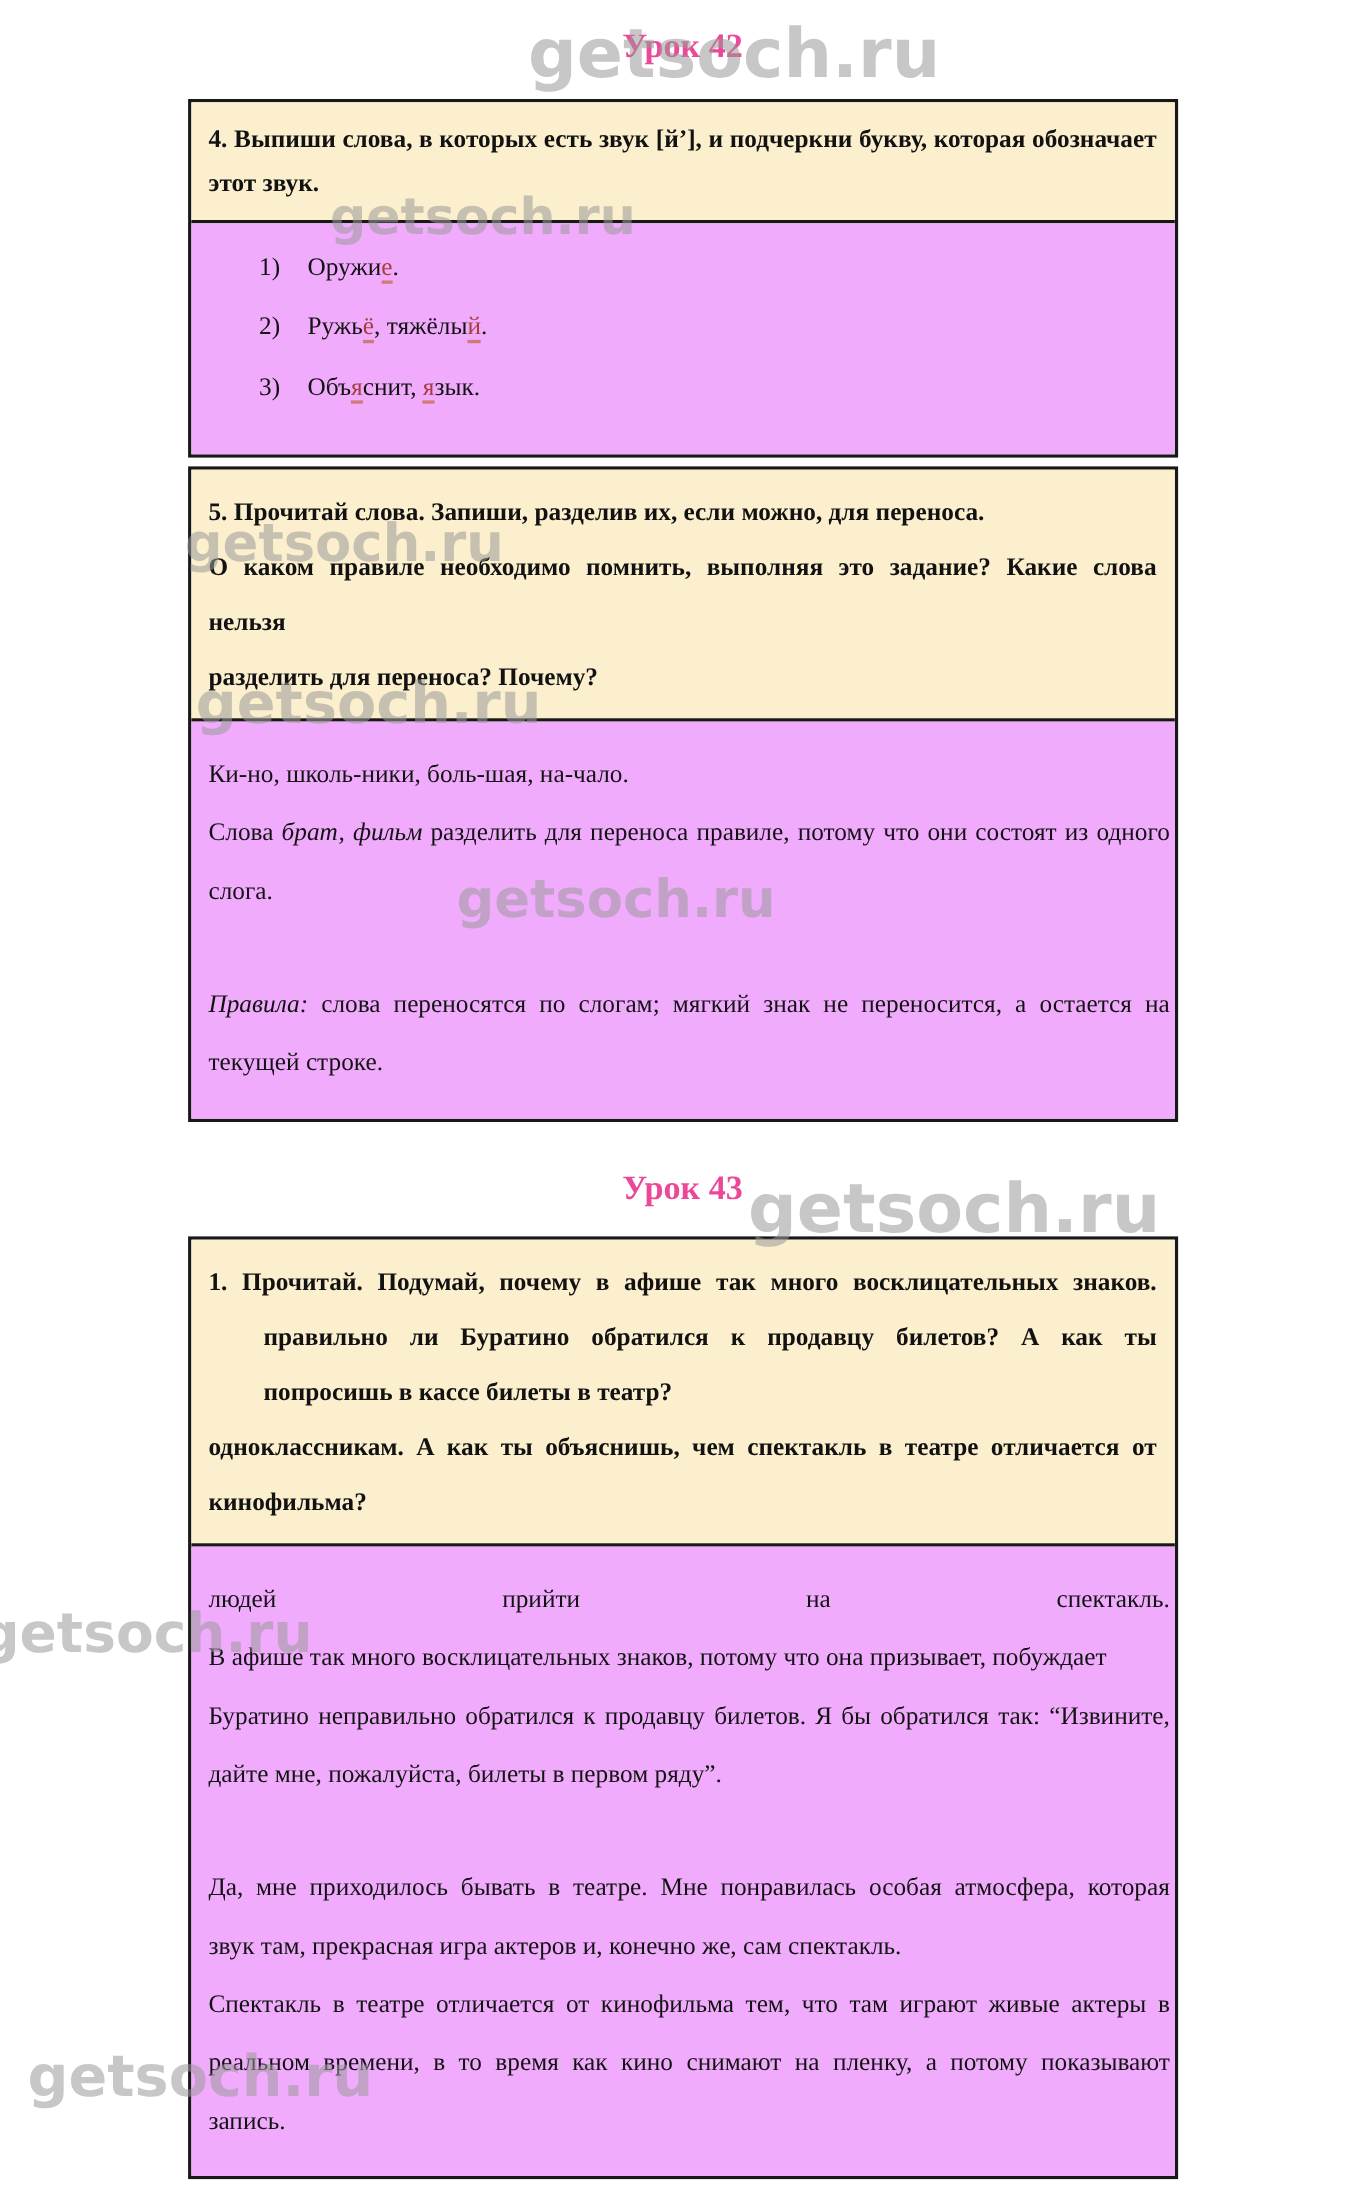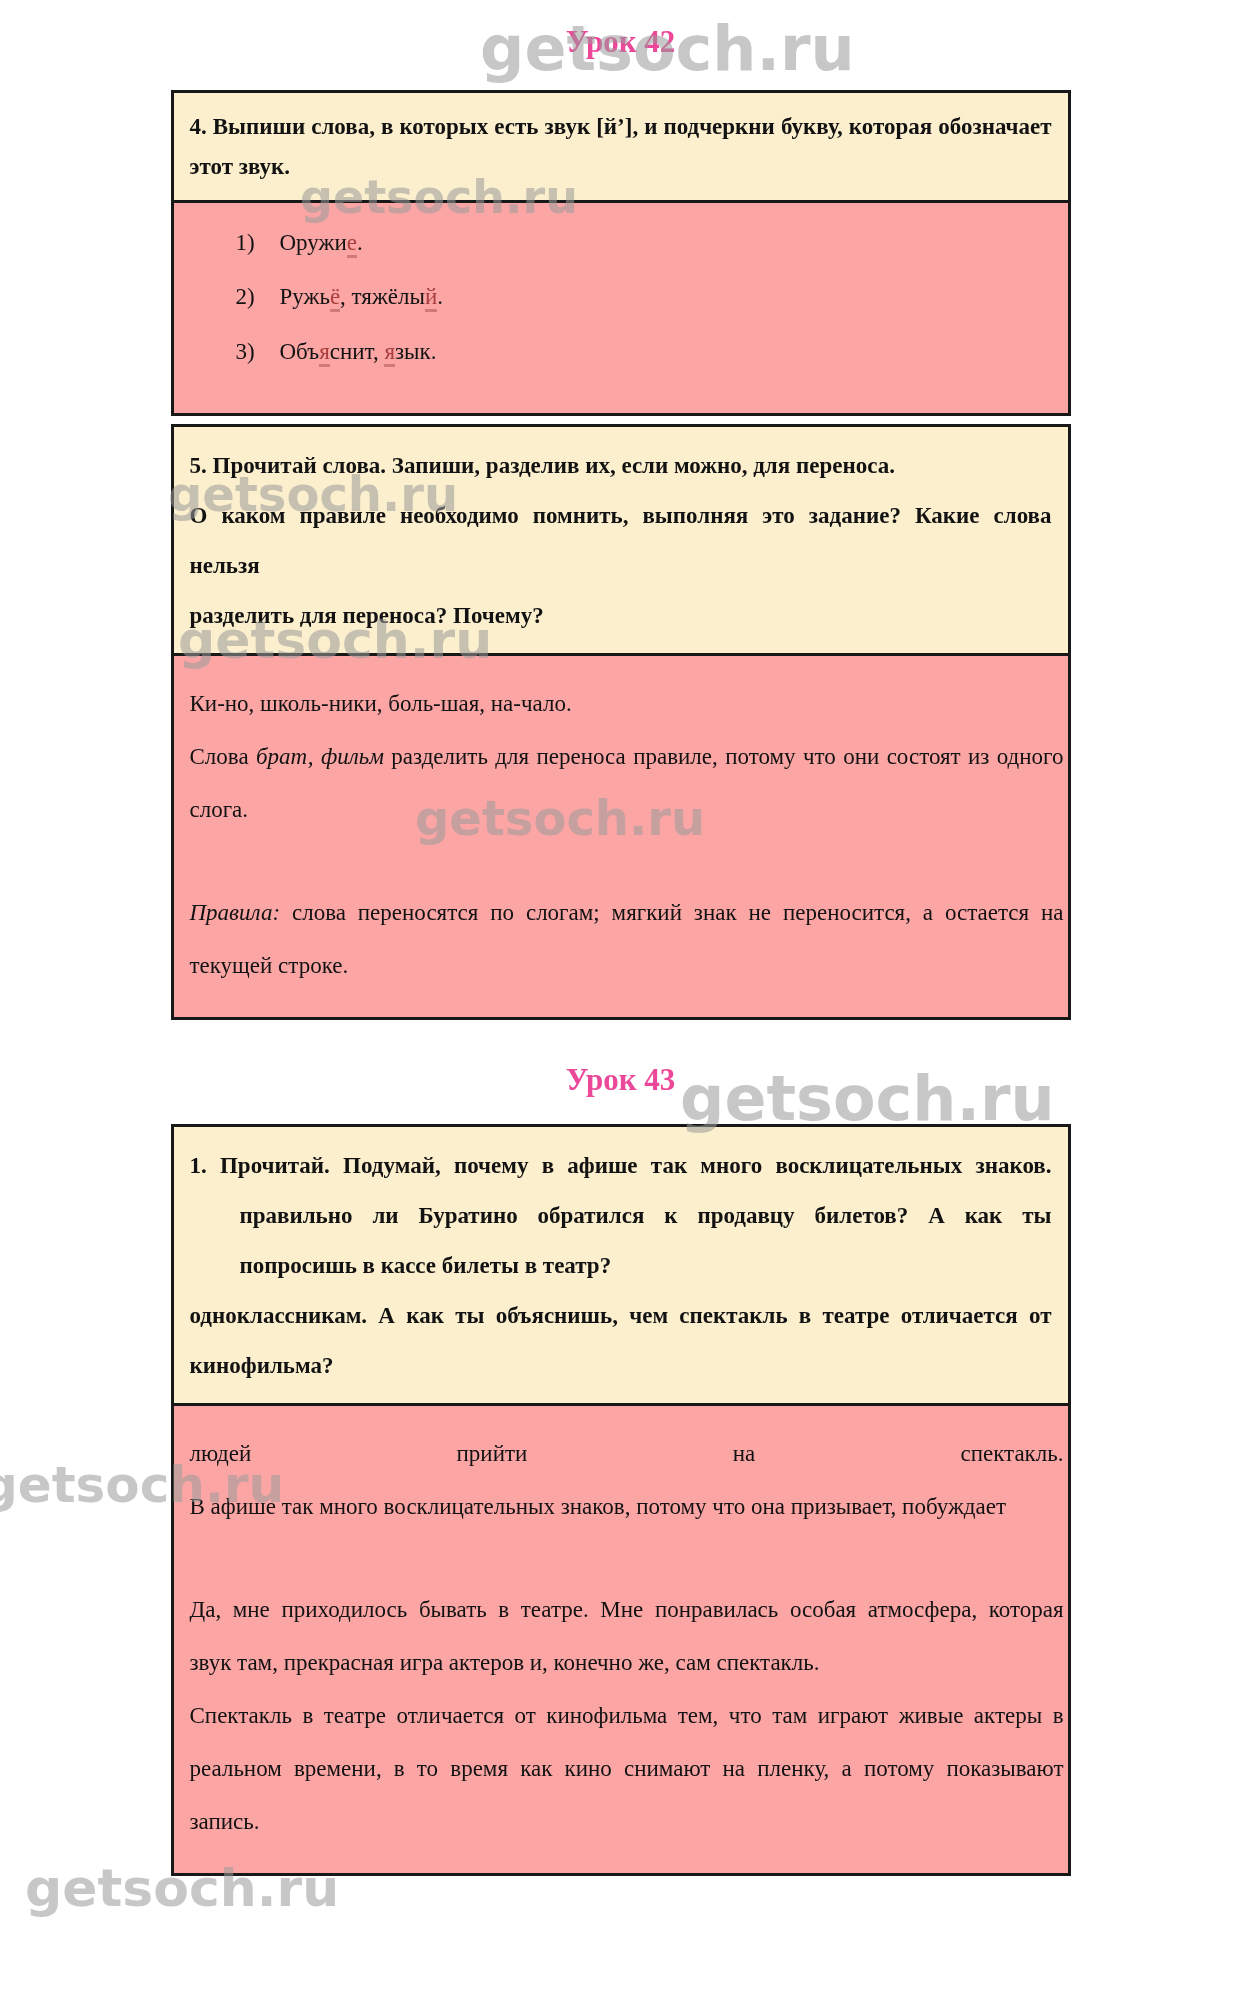--- a/index.html
+++ b/index.html
@@ -55,21 +55,21 @@
     line-height: 2.18;
     text-align: justify;
     text-align-last: justify;
   }
   .q .q-para .line:last-child { text-align-last: left; }
   
   [data-name="task-4-box"] .q .line { line-height: 1.75; }
   .q-para.hang { padding-left: 50px; }
   .q-para.hang .line:first-child { margin-left: -50px; }
 
-  .a { background: #fca5a5; padding: 22px 4px 24px 16px; }
+  .a { background: #f0abfc; padding: 22px 4px 24px 16px; }
   .a .line {
     font-size: 23px;
     line-height: 2.3;
     text-align: justify;
     text-align-last: justify;
   }
   .a .a-para .line:last-child { text-align-last: left; }
   .a-para.gap { margin-top: 50px; }
 
   
@@ -156,20 +156,24 @@
             <div class="q-para" data-name="question-paragraph">
               <div class="line" data-name="text-line"><span data-name="text-segment">одноклассникам. А как ты объяснишь, чем спектакль в театре отличается от</span></div>
               <div class="line" data-name="text-line"><span data-name="text-segment">кинофильма?</span></div>
             </div>
           </div>
           <div class="a" data-name="task-1-answer">
             <div class="a-para" data-name="answer-paragraph">
               <div class="line" data-name="text-line"><span data-name="text-segment">людей прийти на спектакль.</span></div>
               <div class="line" data-name="text-line"><span data-name="text-segment">В афише так много восклицательных знаков, потому что она призывает, побуждает</span></div>
             </div>
+            <div class="a-para" data-name="answer-paragraph">
+              <div class="line" data-name="text-line"><span data-name="text-segment">Буратино неправильно обратился к продавцу билетов. Я бы обратился так: “Извините,</span></div>
+              <div class="line" data-name="text-line"><span data-name="text-segment">дайте мне, пожалуйста, билеты в первом ряду”.</span></div>
+            </div>
             <div class="a-para gap" data-name="answer-paragraph">
               <div class="line" data-name="text-line"><span data-name="text-segment">Да, мне приходилось бывать в театре. Мне понравилась особая атмосфера, которая</span></div>
               <div class="line" data-name="text-line"><span data-name="text-segment">звук там, прекрасная игра актеров и, конечно же, сам спектакль.</span></div>
             </div>
             <div class="a-para" data-name="answer-paragraph">
               <div class="line" data-name="text-line"><span data-name="text-segment">Спектакль в театре отличается от кинофильма тем, что там играют живые актеры в</span></div>
               <div class="line" data-name="text-line"><span data-name="text-segment">реальном времени, в то время как кино снимают на пленку, а потому показывают</span></div>
               <div class="line" data-name="text-line"><span data-name="text-segment">запись.</span></div>
             </div>
           </div>

